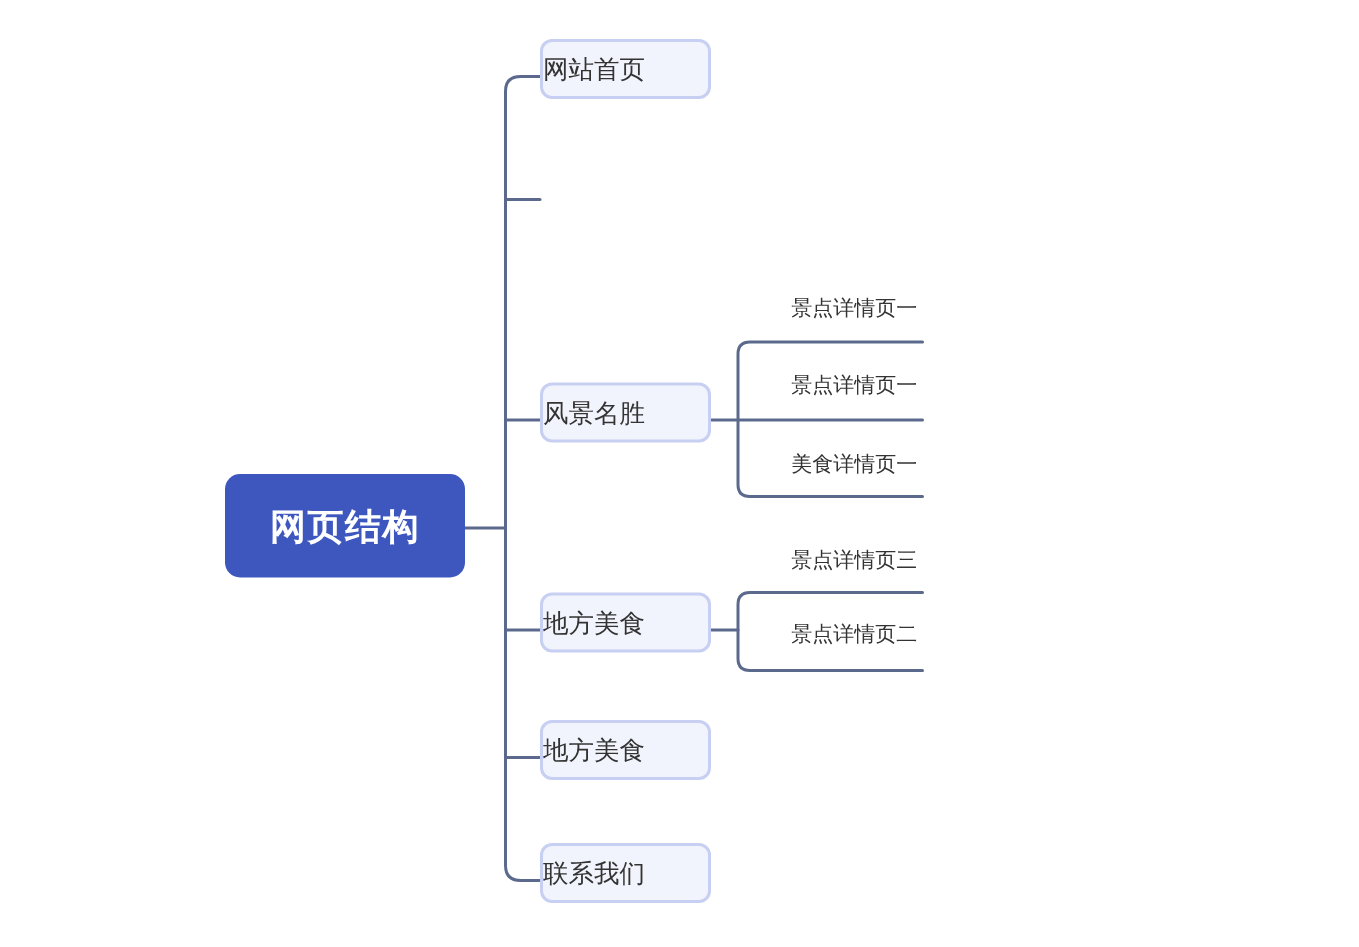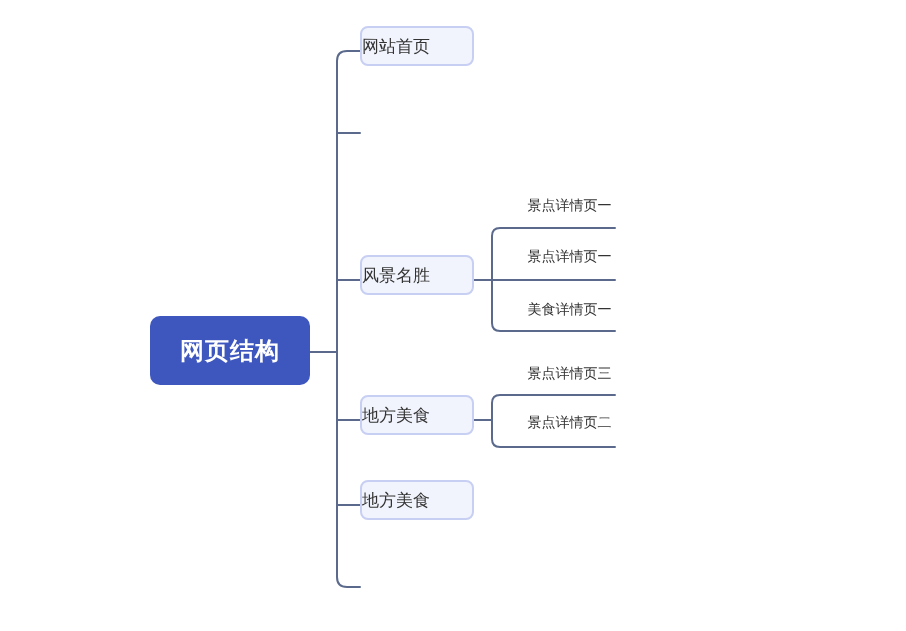--- a/index.html
+++ b/index.html
@@ -107,20 +107,23 @@
   </div>
   <div class="topic" style="top:255px">
     <span>风景名胜</span>
   </div>
   <div class="topic" style="top:395px">
     <span>地方美食</span>
   </div>
   <div class="topic" style="top:480px">
     <span>地方美食</span>
   </div>
+  <div class="topic" style="top:562px">
+    <span>联系我们</span>
+  </div>
 
   <div class="leaf" style="top:197px">景点详情页一</div>
   <div class="leaf" style="top:248px">景点详情页一</div>
   <div class="leaf" style="top:301px">美食详情页一</div>
 
   <div class="leaf" style="top:365px">景点详情页三</div>
   <div class="leaf" style="top:414px">景点详情页二</div>
 
 </div>
 

